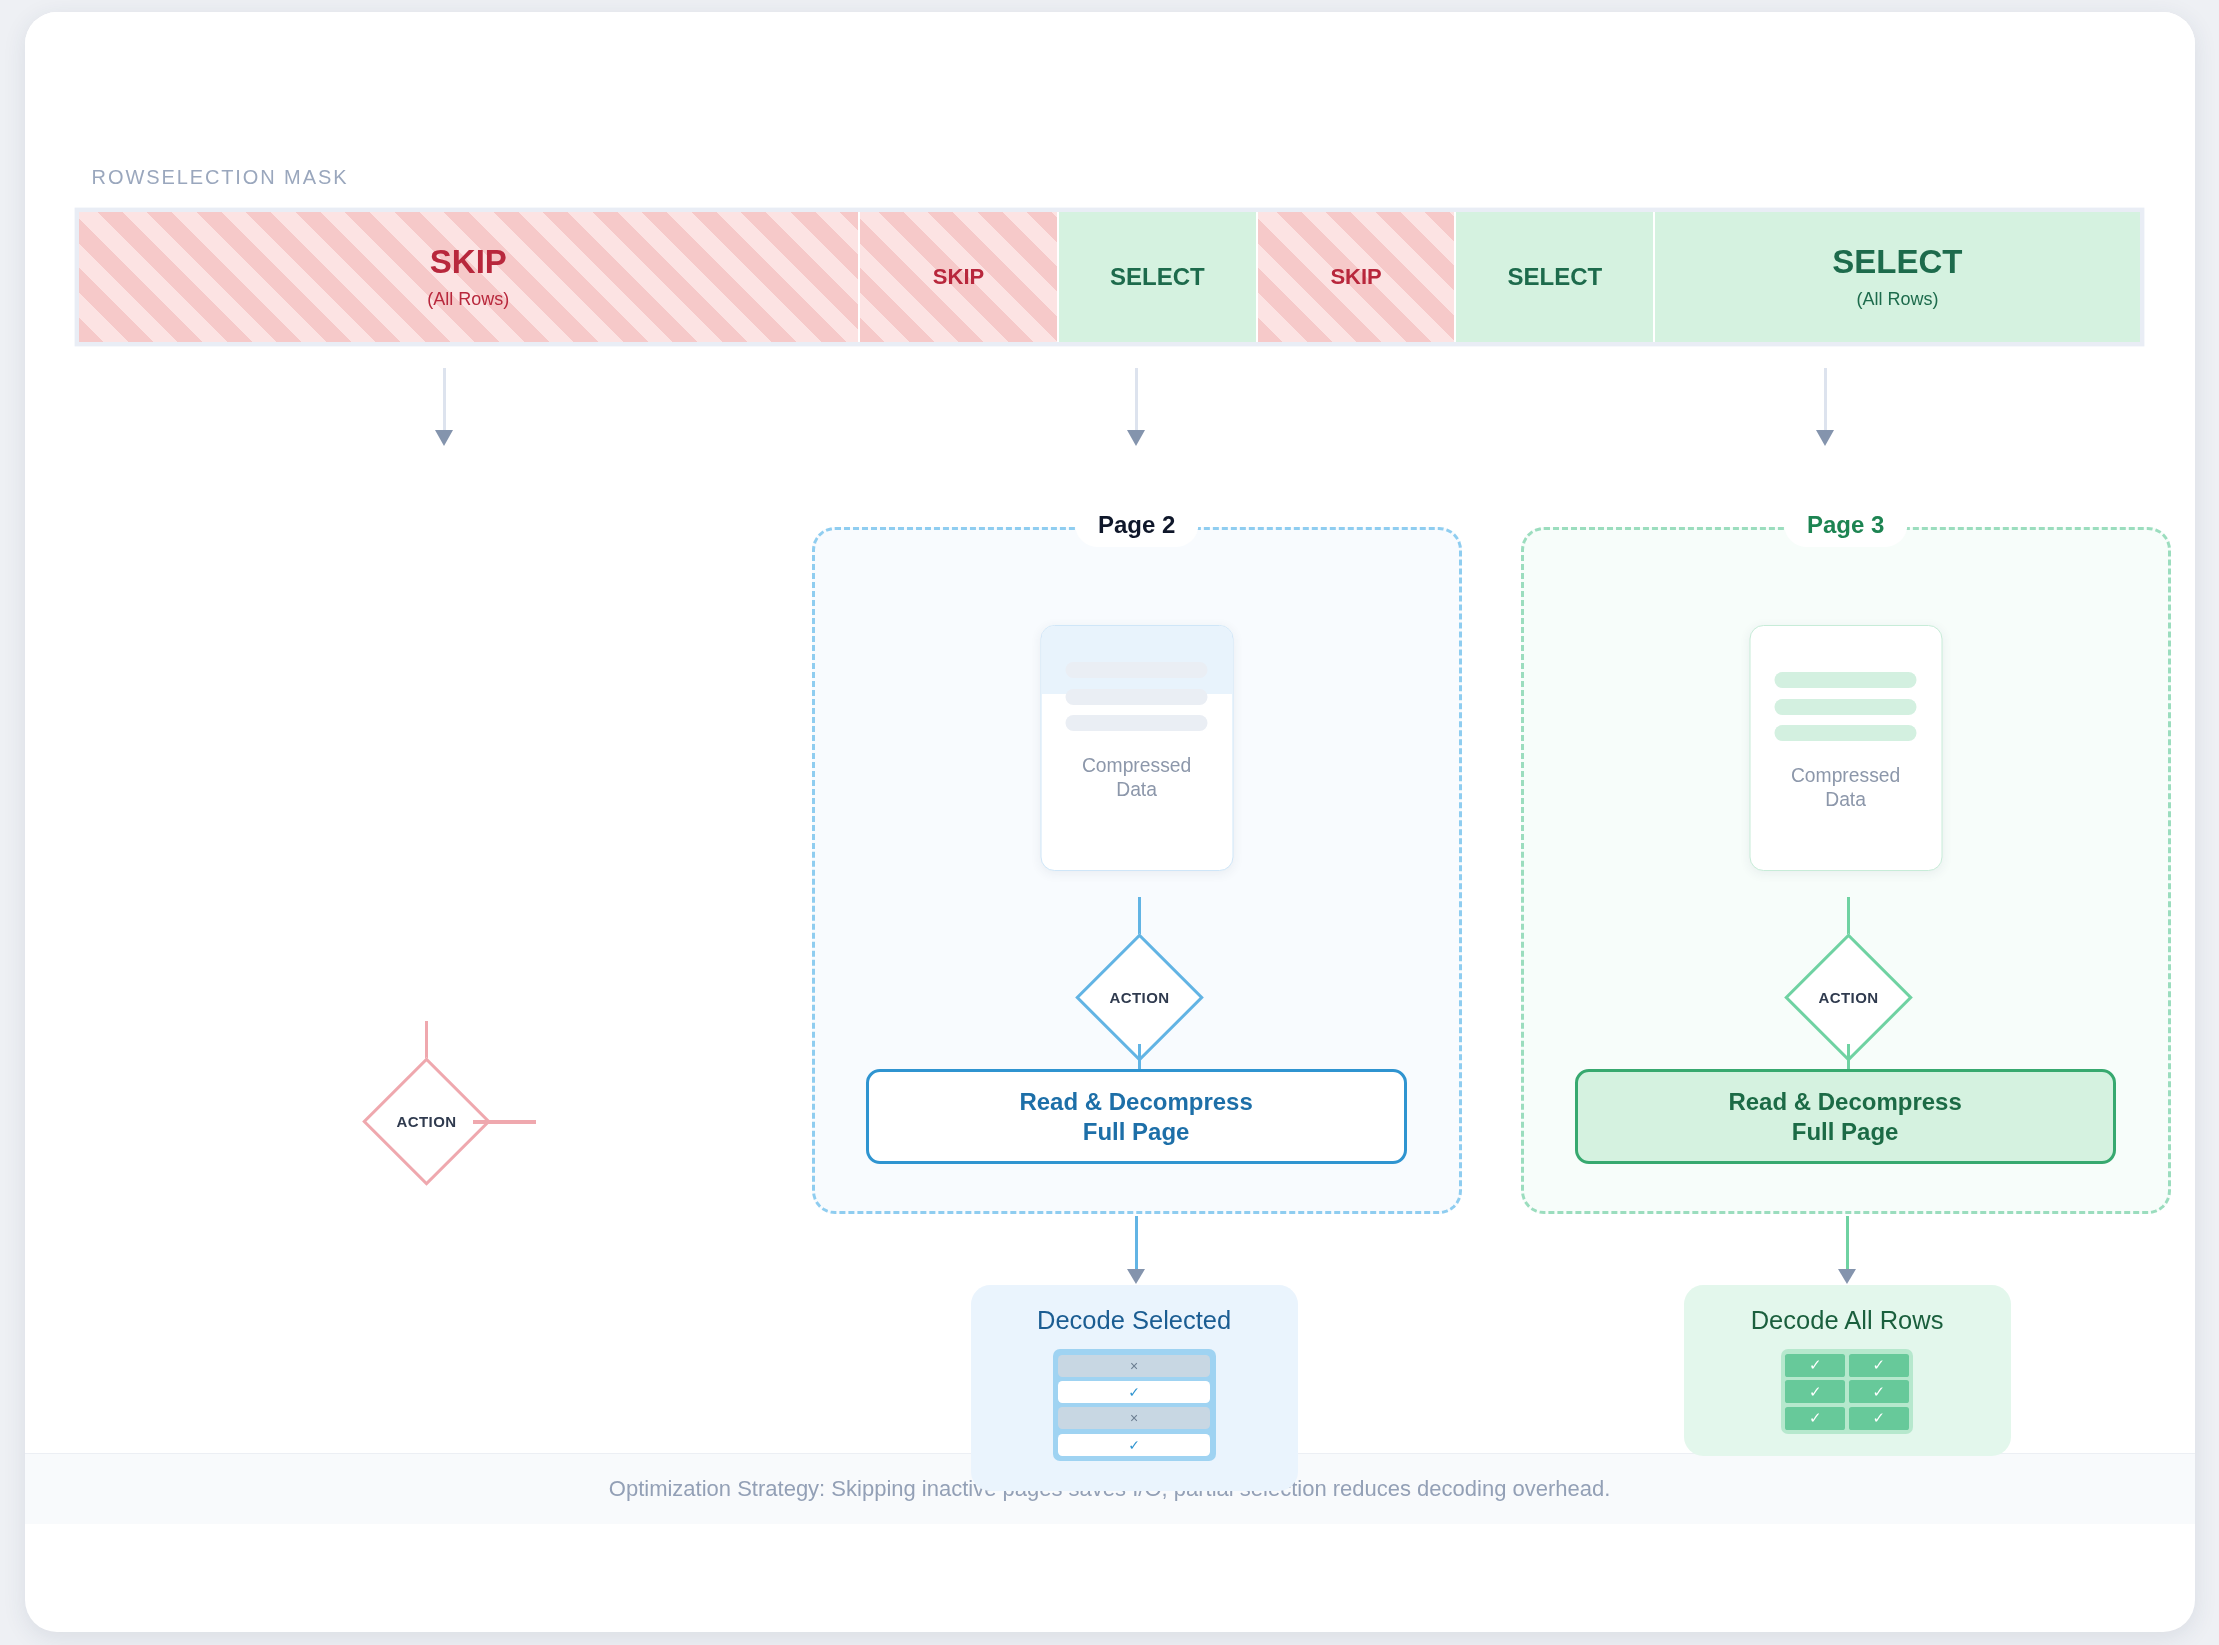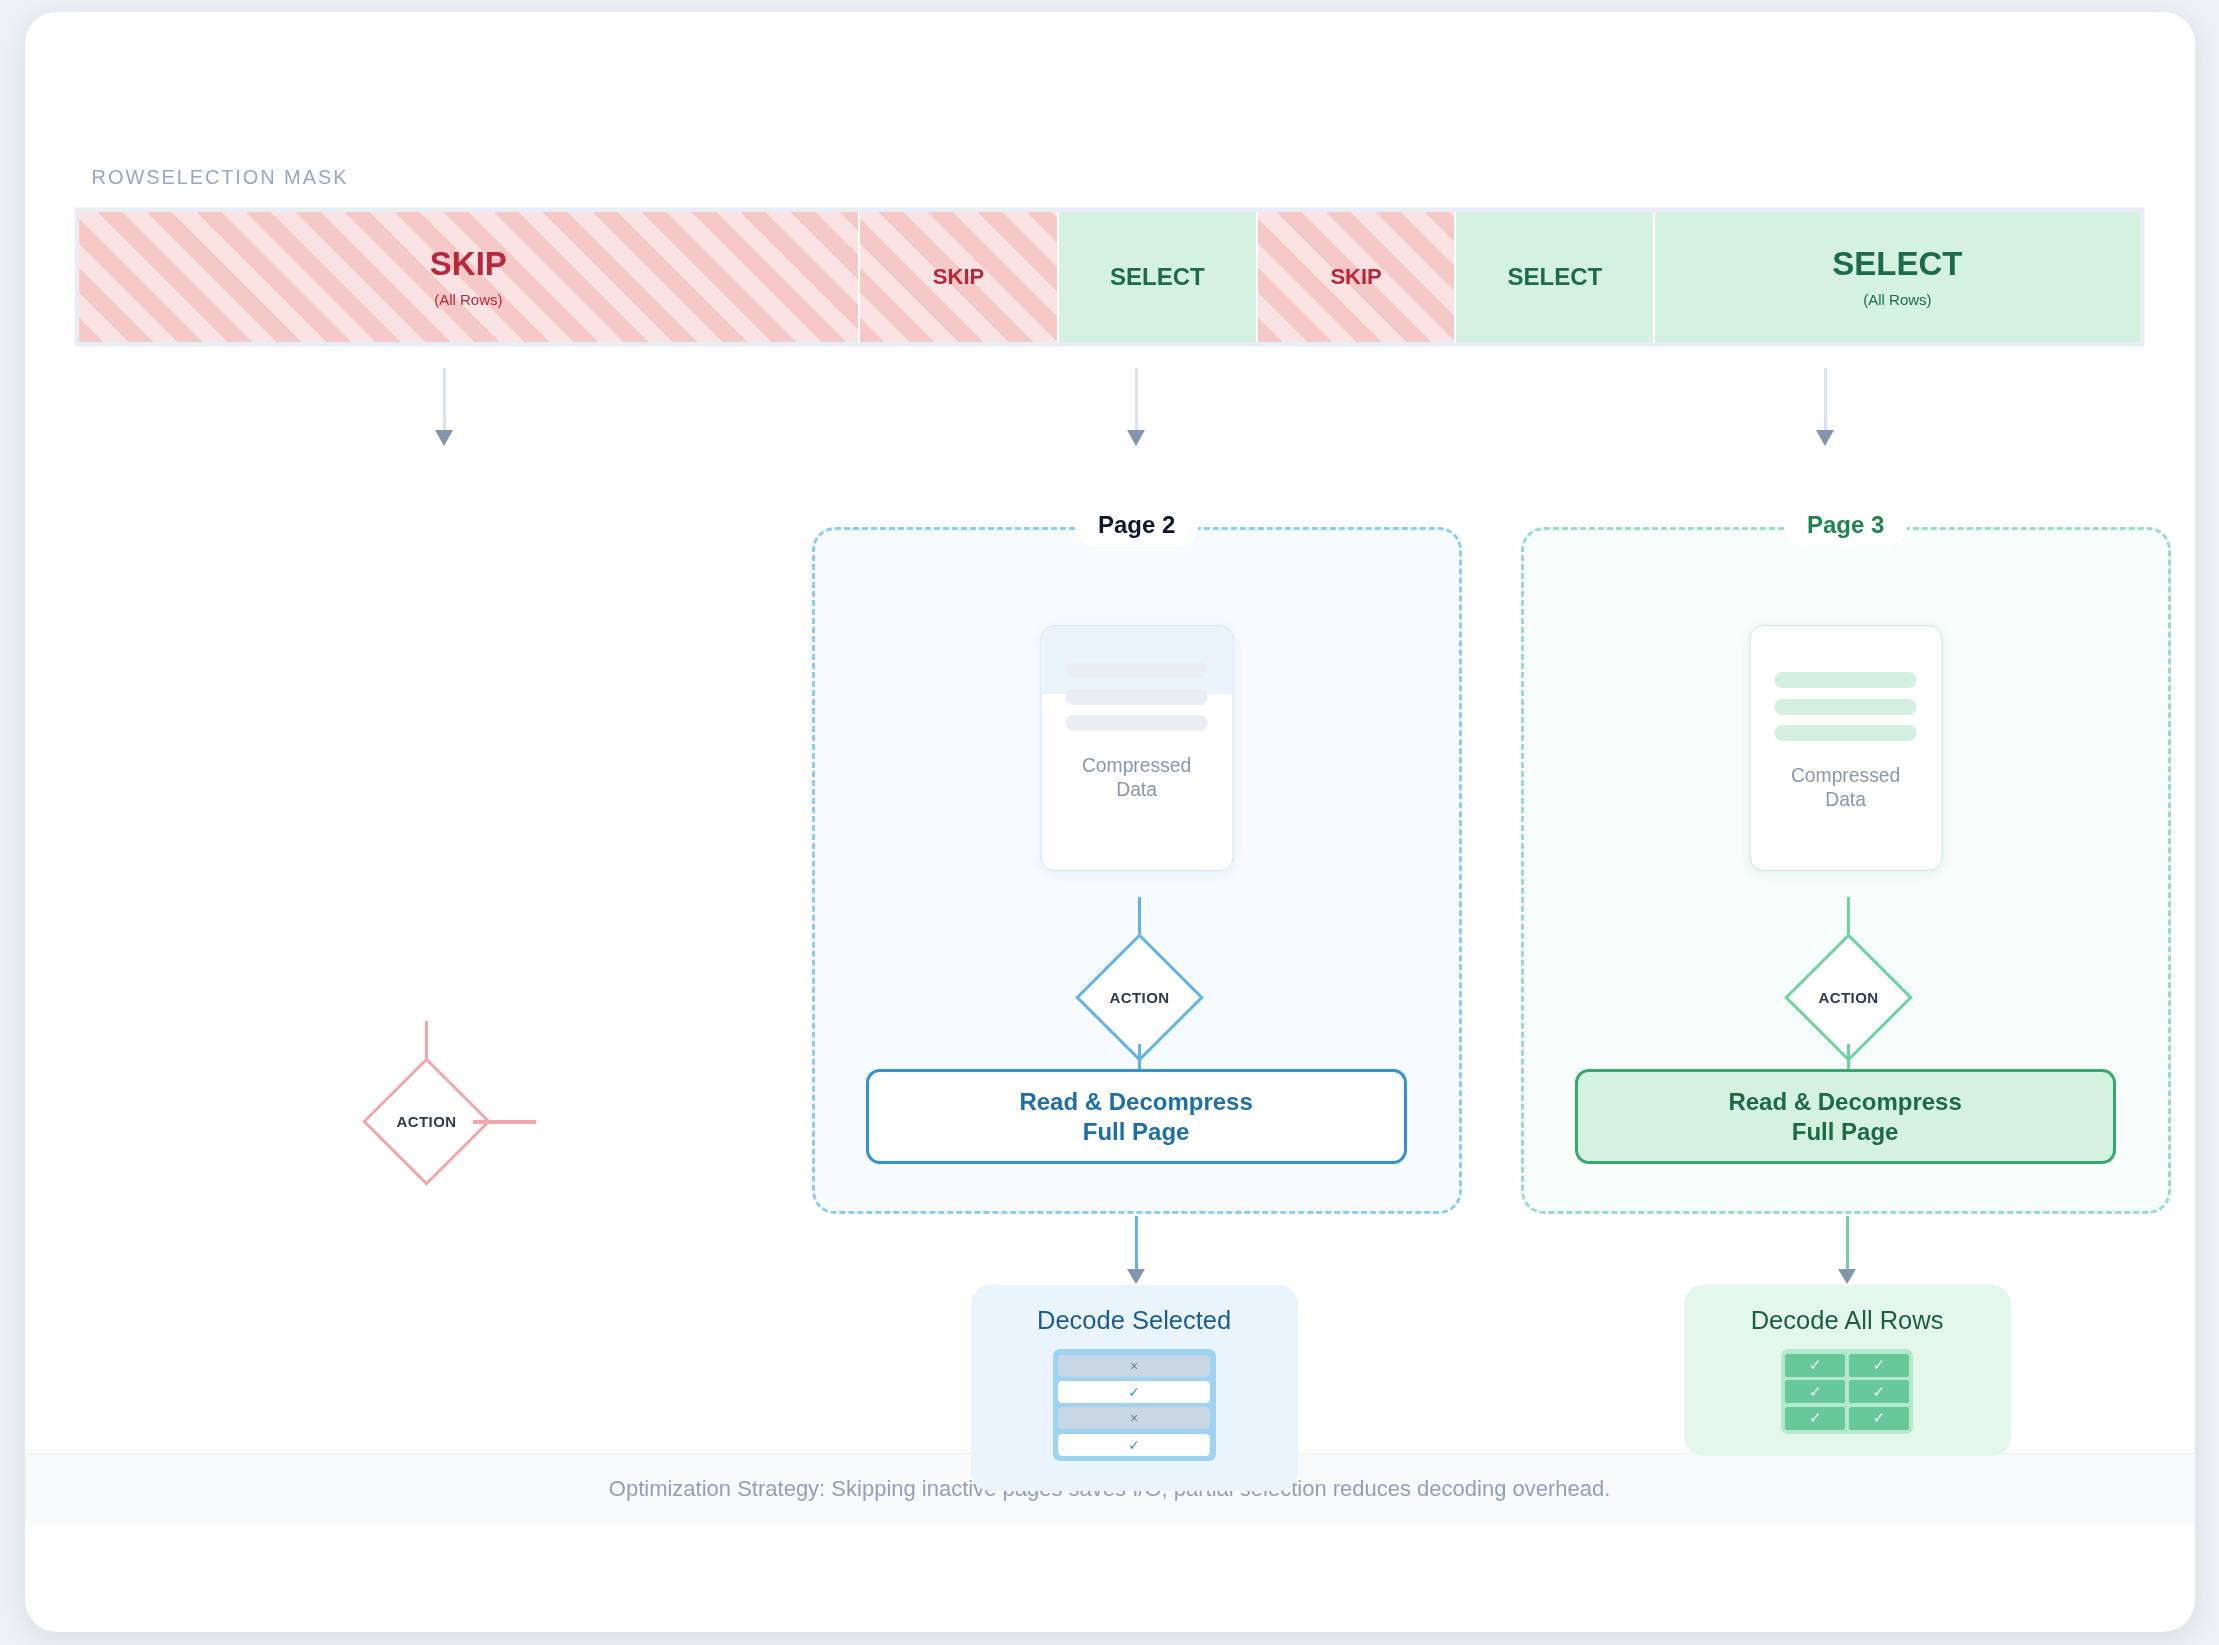--- a/index.html
+++ b/index.html
@@ -61,21 +61,21 @@
     background-color: #fbdcdc;
     background-image: repeating-linear-gradient(
         45deg,
         #f6c9c9 0px, #f6c9c9 17.6px,
         #fce3e3 17.6px, #fce3e3 35px);
   }
   .seg.select { background: #d5f2e0; }
   .seg-main { font-weight: bold; line-height: 1.1; }
   .seg.skip   .seg-main { color: #b8273c; }
   .seg.select .seg-main { color: #1d6b4c; }
-  .seg-sub { margin-top: 8.8px; font-size: 15px; }
+  .seg-sub { margin-top: 8.8px; font-size: 18px; }
   .seg.skip   .seg-sub { color: #b8273c; }
   .seg.select .seg-sub { color: #1d6b4c; }
   .seg.big   .seg-main { font-size: 33px; }
   .seg.small .seg-main { font-size: 22px; }
   .seg.mid   .seg-main { font-size: 24px; }
 
   
   .topArrow { position: absolute; width: 3.5px; background: #dde3ee; }
   .topArrow::after {
     content:""; position:absolute; left:-8px; bottom:-15px;

